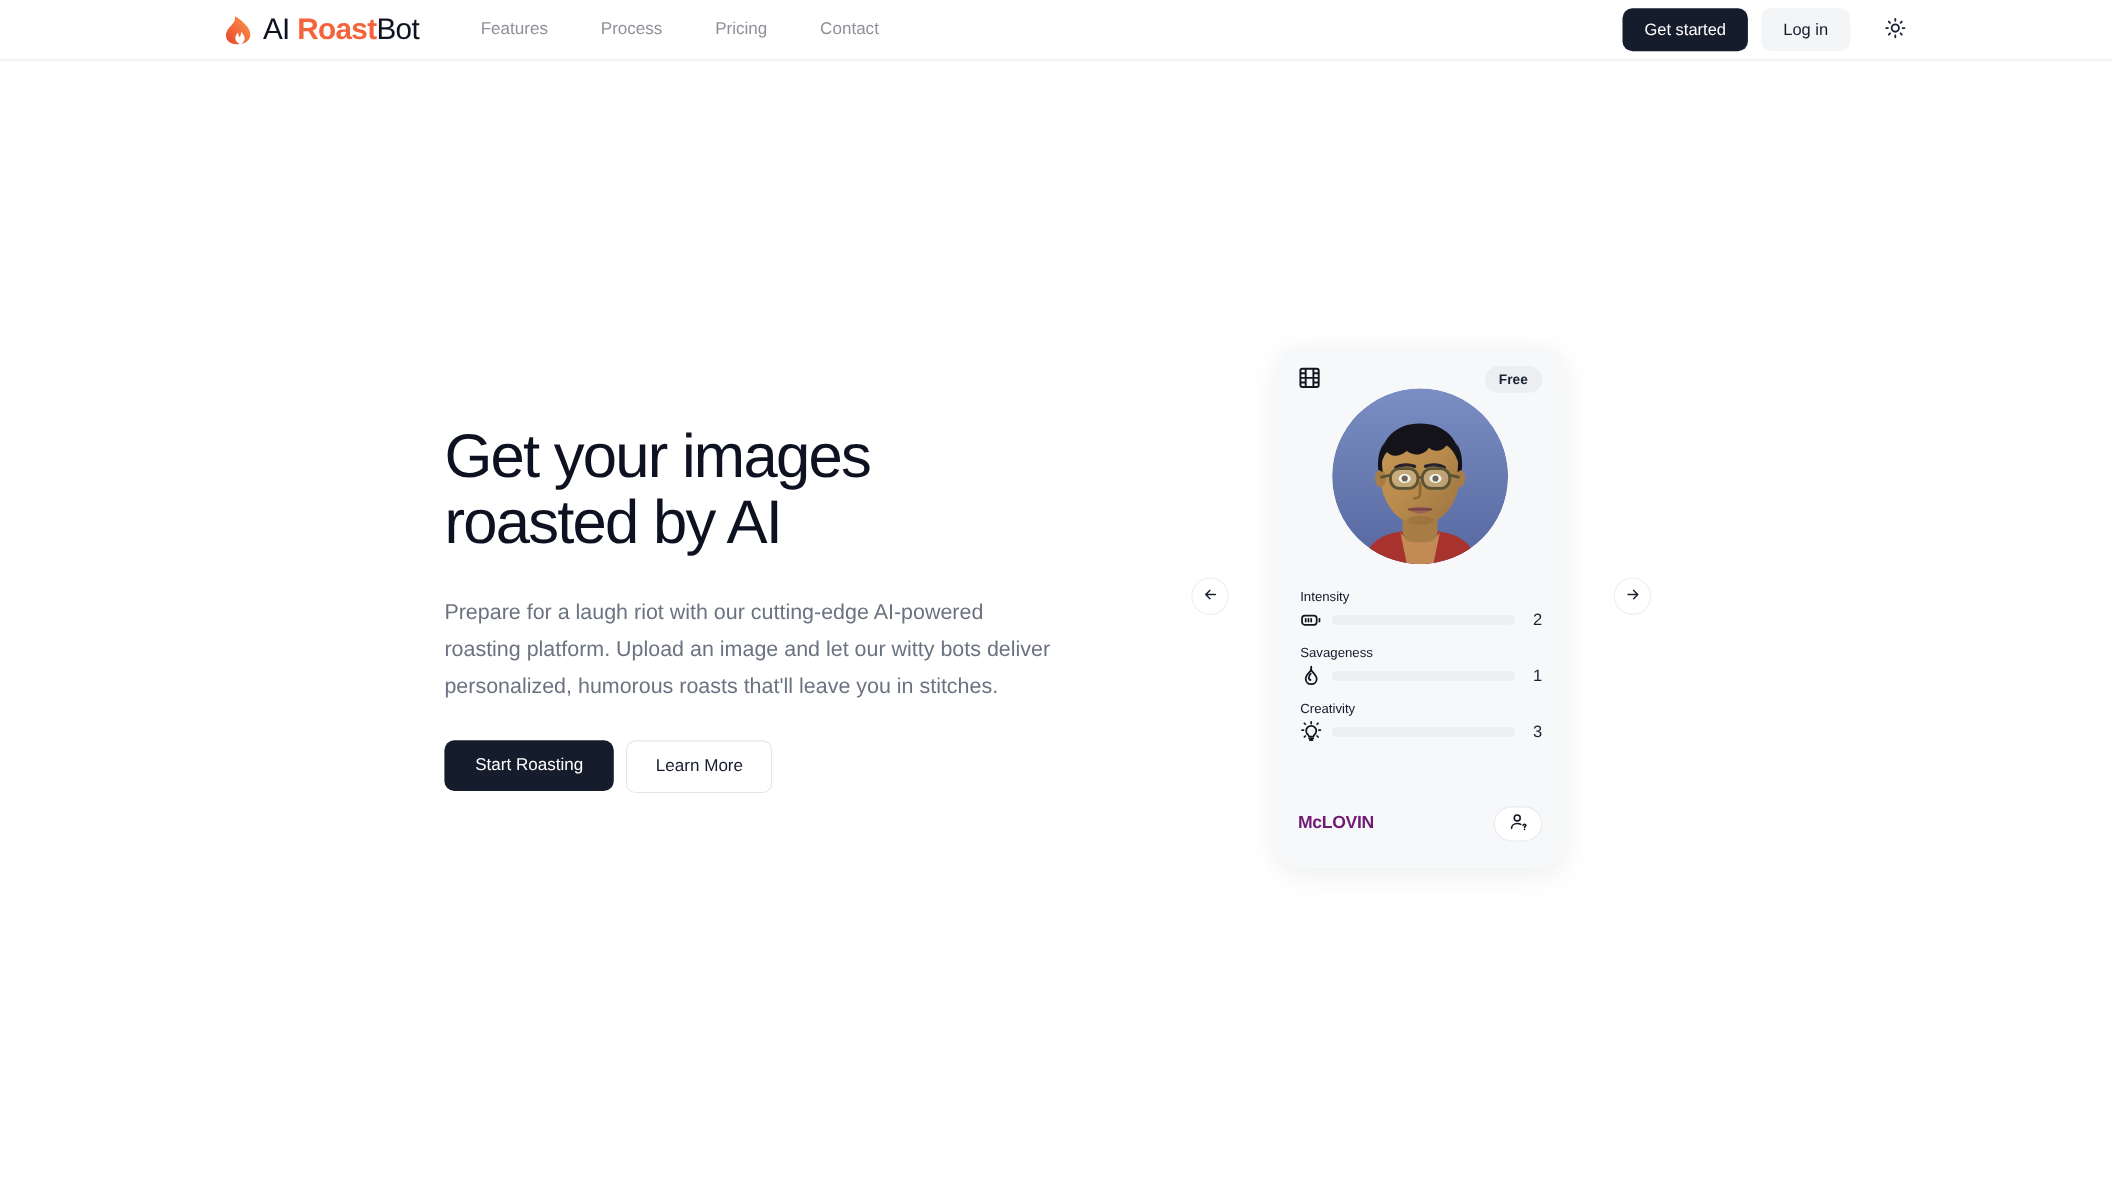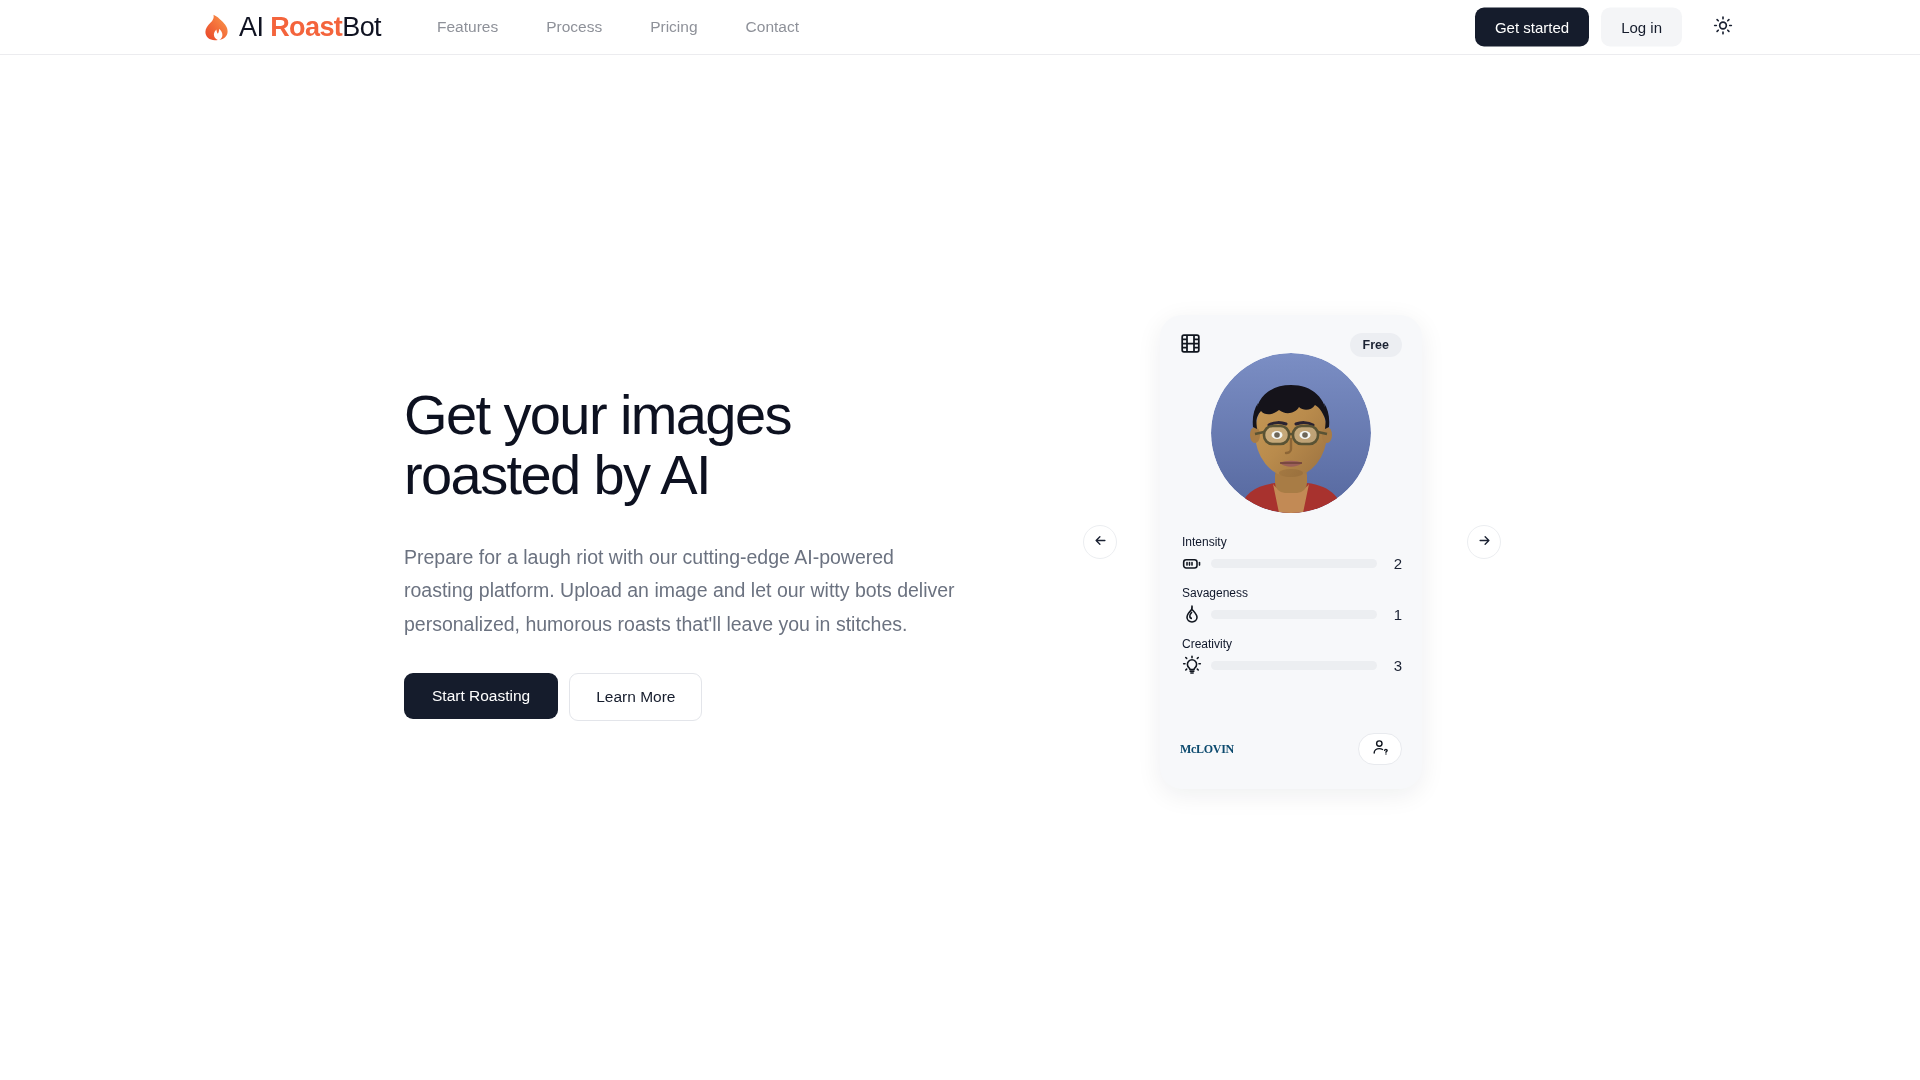--- a/index.html
+++ b/index.html
@@ -261,26 +261,25 @@
   }
 
   .card-footer {
     margin-top: auto;
     display: flex;
     align-items: center;
     justify-content: space-between;
     padding-bottom: 4px;
   }
   .card-name {
-    font-size: 12px;
+    font-size: 16px;
     font-weight: 700;
-    color: #0c4a6e;
+    color: #701a75;
     letter-spacing: -0.3px;
     white-space: nowrap;
-    font-family: Liberation Serif, serif;
   }
   .btn-identify {
     width: 44px;
     height: 32px;
     border-radius: 999px;
     background: #ffffff;
     border: 1px solid #e8eaee;
     display: flex;
     align-items: center;
     justify-content: center;

